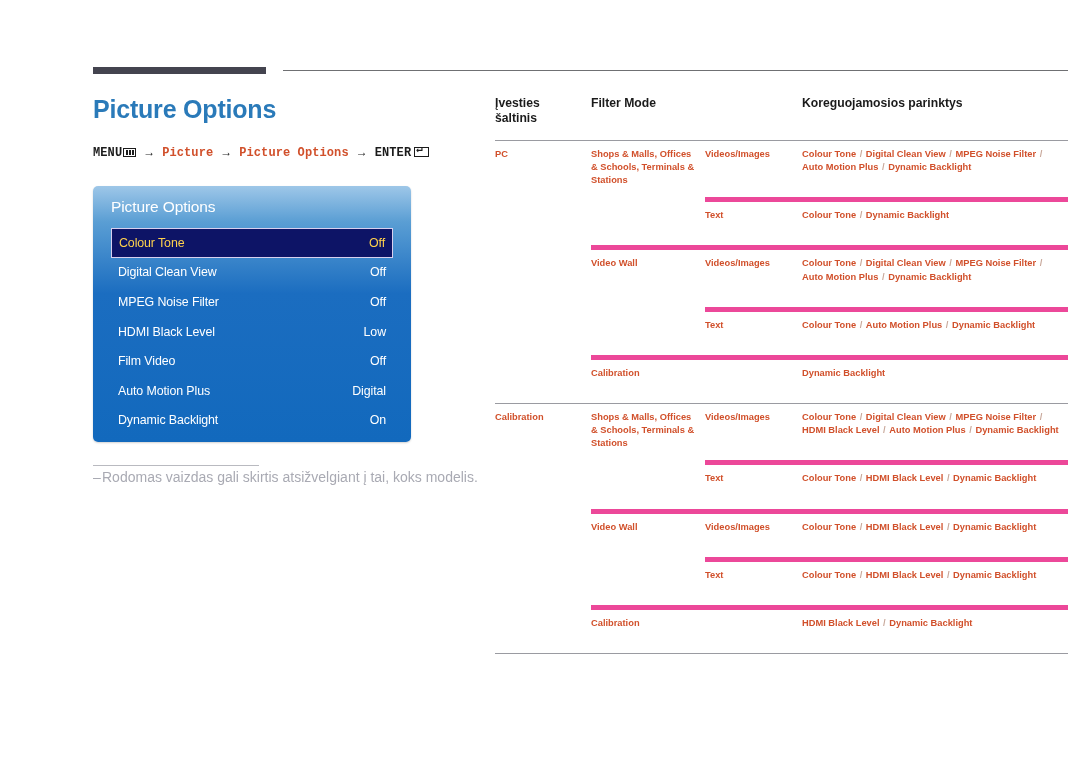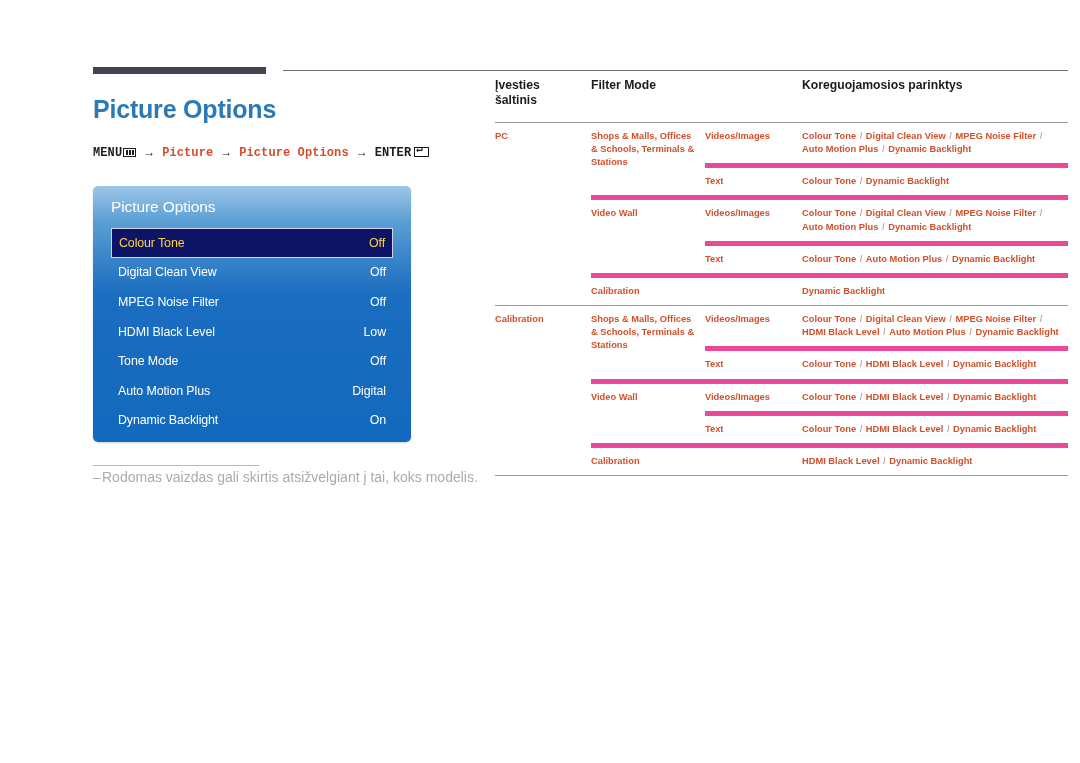--- a/index.html
+++ b/index.html
@@ -93,42 +93,42 @@
     position: absolute; left: 53px; top: 465px;
     width: 166px; height: 1px; background: #b9bac0;
   }
   .note {
     position: absolute; left: 53px; top: 469px;
     font-size: 14px; color: #a9aab3; white-space: nowrap;
   }
   .note .dash { display: inline-block; width: 9px; }
 
   
-  .tbl-wrap { position: absolute; left: 455px; top: 78px; width: 573px; }
+  .tbl-wrap { position: absolute; left: 455px; top: 96px; width: 573px; }
   table.spec {
     width: 573px; border-collapse: collapse;
     table-layout: fixed;
   }
   table.spec col.c1 { width: 96px; }
   table.spec col.c2 { width: 114px; }
   table.spec col.c3 { width: 97px; }
   table.spec col.c4 { width: 266px; }
 
   table.spec th {
     text-align: left; vertical-align: top;
     font-size: 12.2px; font-weight: bold; color: #1b1b1b;
     padding: 0 6px 14px 0;
     line-height: 1.22;
   }
   table.spec thead tr { border-bottom: 1.6px solid #6f7073; }
 
   table.spec td {
     vertical-align: top;
     font-size: 9.3px; font-weight: bold; color: #d1502b;
-    padding: 7px 8px 7px 0;
+    padding: 7px 8px 23px 0;
     line-height: 1.42;
   }
   td.sep-top { border-top: 5px solid #ec4899; }
   tr.group-top td { border-top: 1.1px solid #9a9ba1; }
   tr.table-end td { border-top: 1.1px solid #9a9ba1; padding: 0; height: 0; }
   .sl { color: #c8a79a; font-weight: bold; padding: 0 1px; }
 </style>
 </head>
 <body>
 
@@ -170,21 +170,21 @@
         <span>MPEG Noise Filter</span>
         <span class="osd-value">Off</span>
       </div>
 
       <div class="osd-row">
         <span>HDMI Black Level</span>
         <span class="osd-value">Low</span>
       </div>
 
       <div class="osd-row">
-        <span>Tone Mode</span>
+        <span>Film Video</span>
         <span class="osd-value">Off</span>
       </div>
 
       <div class="osd-row">
         <span>Auto Motion Plus</span>
         <span class="osd-value">Digital</span>
       </div>
 
       <div class="osd-row">
         <span>Dynamic Backlight</span>

